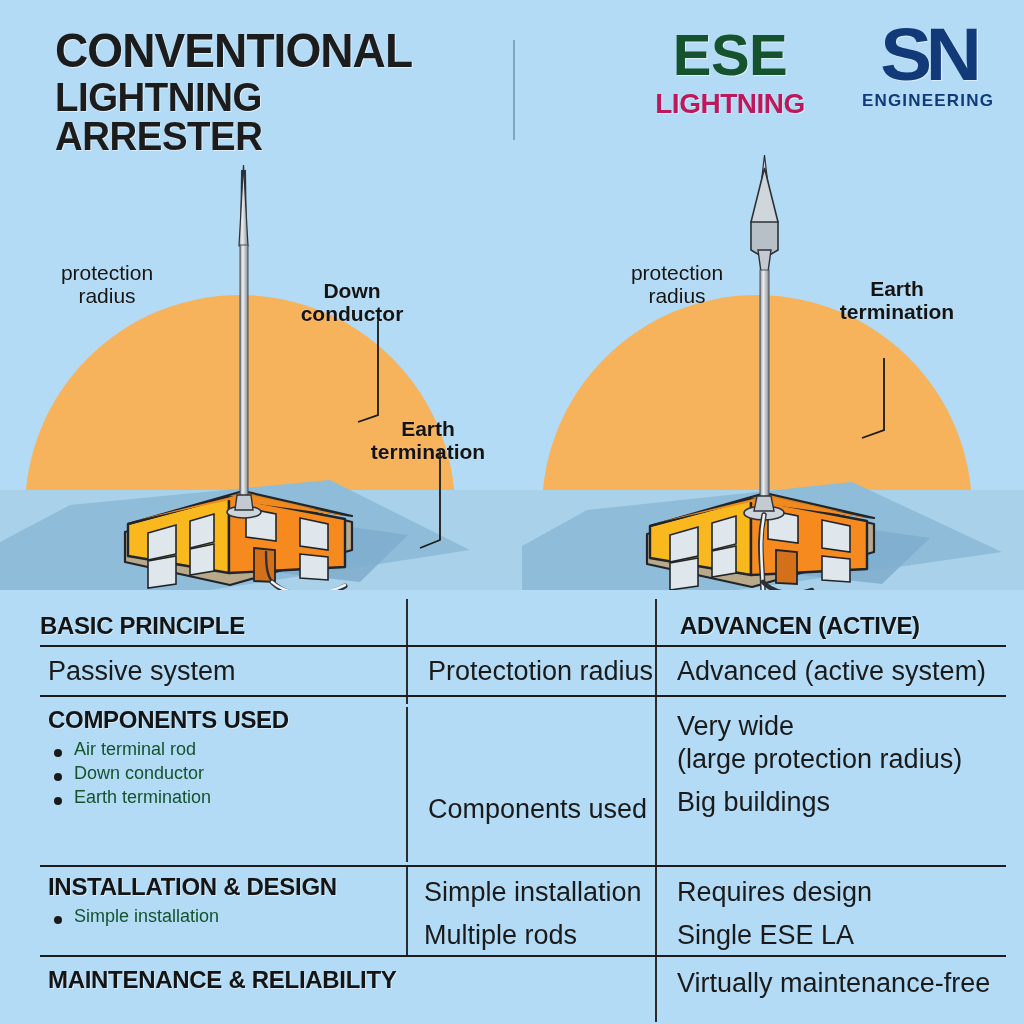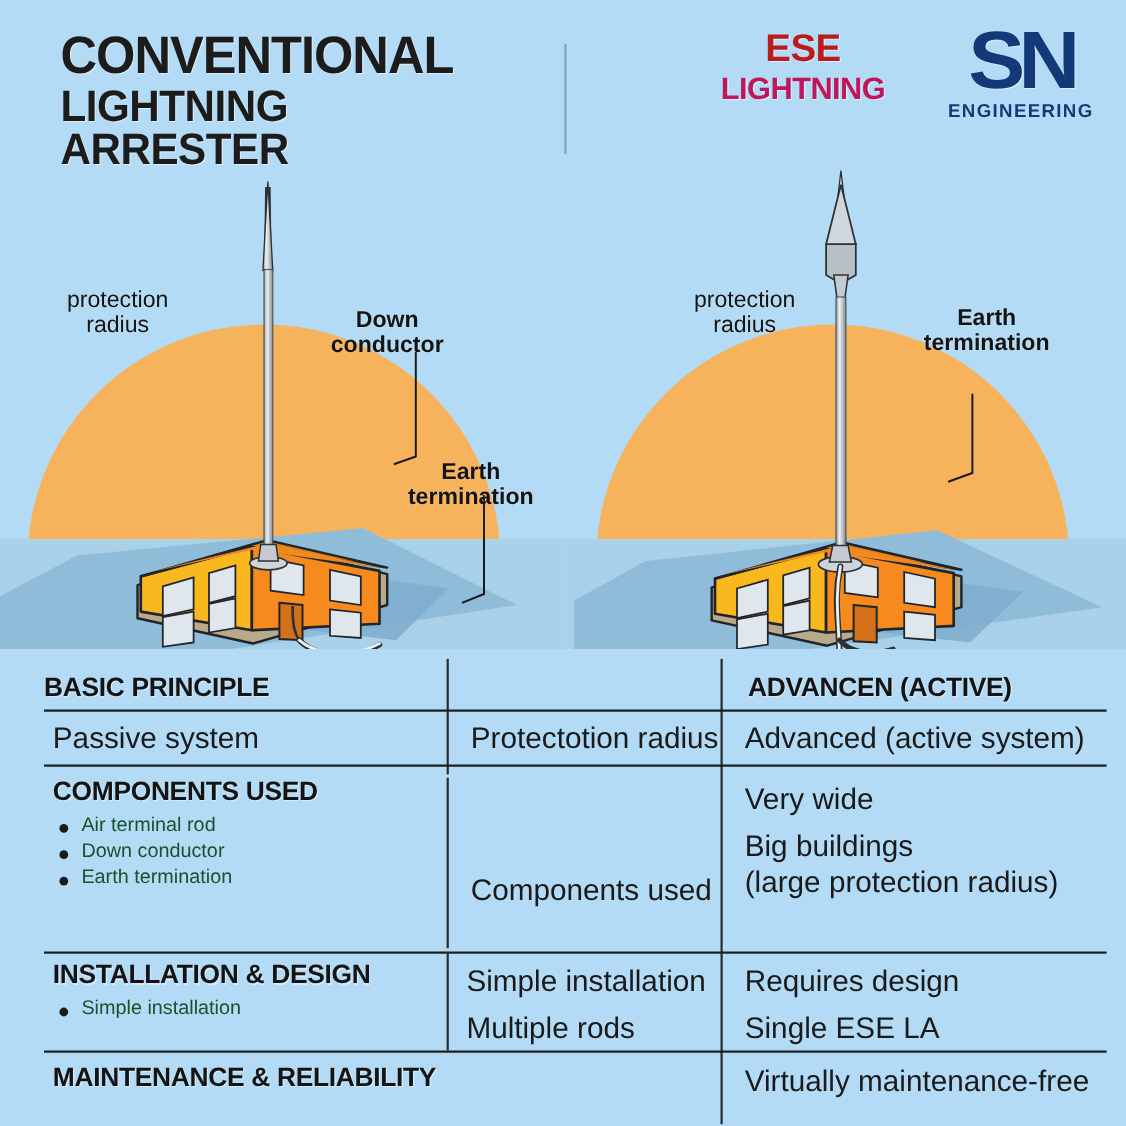--- a/index.html
+++ b/index.html
@@ -28,21 +28,21 @@
   .title-divider {
     position:absolute; left:513px; top:40px; width:2px; height:100px;
     background:#7ba7c4;
   }
 
   .title-right {
     position:absolute; left:620px; top:27px; width:220px;
     font-weight:bold; line-height:0.98; text-align:center;
     text-shadow:1px 1px 0 rgba(255,255,255,.55);
   }
-  .title-right .l1 { font-size:35px; color:#b91c1c; display:block; letter-spacing:-0.5px; }
+  .title-right .l1 { font-size:58px; color:#14532d; display:block; letter-spacing:-0.5px; }
   .title-right .l2 { font-size:28px; color:#be185d; display:block; letter-spacing:-0.5px; margin-top:6px;}
 
   .logo { position:absolute; left:848px; top:22px; width:160px; text-align:center; }
   .logo .mark {
     font-size:74px; font-weight:bold; color:#123a78; letter-spacing:-6px;
     line-height:0.9; display:block; transform:scaleX(1.05); transform-origin:center;
     text-shadow:1px 1px 0 rgba(255,255,255,.5);
   }
   .logo .sub {
     font-size:17px; font-weight:bold; color:#123a78; letter-spacing:1.2px;
@@ -280,22 +280,22 @@
     <div class="sec-head">COMPONENTS USED</div>
     <ul class="bullets">
       <li>Air terminal rod</li>
       <li>Down conductor</li>
       <li>Earth termination</li>
     </ul>
   </div>
   <div class="cell cell-txt" style="left:428px; top:198px;">Components used</div>
   <div class="cell cell-txt" style="left:677px; top:115px; width:330px;">
     <div>Very wide</div>
+    <div>(large protection radius)</div>
     <div style="margin-top:10px;">Big buildings</div>
-    <div>(large protection radius)</div>
   </div>
 
   <div class="cell" style="left:48px; top:278px; width:340px;">
     <div class="sec-head">INSTALLATION &amp; DESIGN</div>
     <ul class="bullets">
       <li>Simple installation</li>
     </ul>
   </div>
   <div class="cell cell-txt" style="left:424px; top:281px; width:230px;">
     <div>Simple installation</div>

